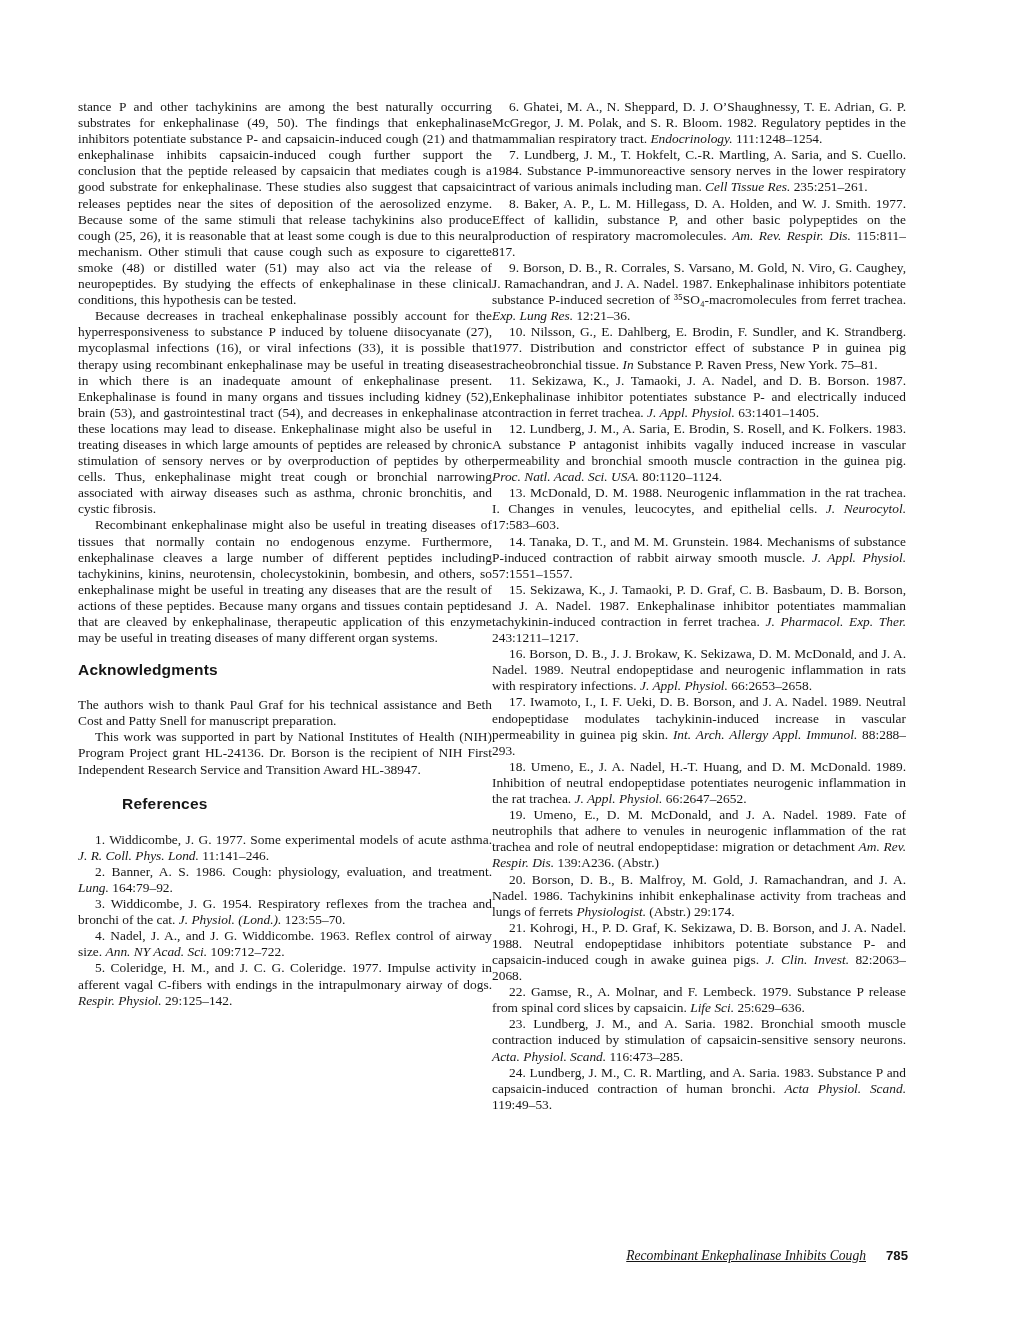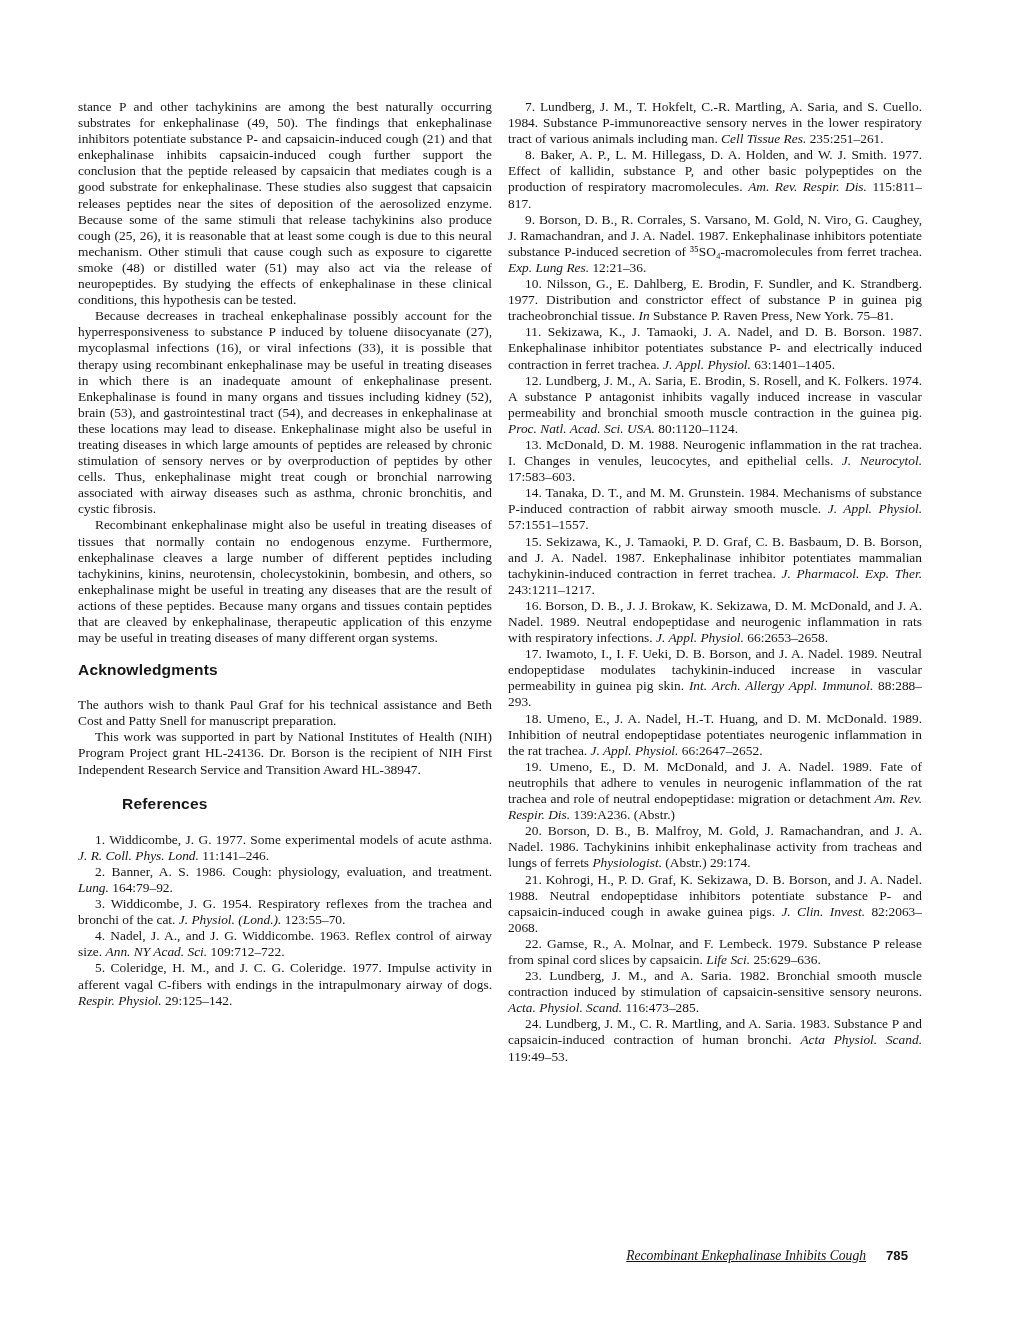--- a/index.html
+++ b/index.html
@@ -6,21 +6,21 @@
   body {
     width:1020px; height:1320px;
     background:#ffffff;
     color:#161616;
     font-family:"Liberation Serif", serif;
     position:relative;
     overflow:hidden;
   }
   .page-body {
     position:absolute; left:78px; top:99px; width:844px;
-    display:flex; gap:16px;
+    display:flex; 
   }
   .col {
     width:414px;
     font-size:13.4px;
     line-height:16.1px;
     text-align:justify;
   }
   p.para { margin:0; }
   p.para.indent { text-indent:17px; }
   p.ref { margin:0; text-indent:17px; }
@@ -77,26 +77,27 @@
         <p class="ref"><span>1. Widdicombe, J. G. 1977. Some experimental models of acute asthma. </span><span class="it">J. R. Coll. Phys. Lond.</span><span> 11:141–246.</span></p>
         <p class="ref"><span>2. Banner, A. S. 1986. Cough: physiology, evaluation, and treatment. </span><span class="it">Lung.</span><span> 164:79–92.</span></p>
         <p class="ref"><span>3. Widdicombe, J. G. 1954. Respiratory reflexes from the trachea and bronchi of the cat. </span><span class="it">J. Physiol. (Lond.).</span><span> 123:55–70.</span></p>
         <p class="ref"><span>4. Nadel, J. A., and J. G. Widdicombe. 1963. Reflex control of airway size. </span><span class="it">Ann. NY Acad. Sci.</span><span> 109:712–722.</span></p>
         <p class="ref"><span>5. Coleridge, H. M., and J. C. G. Coleridge. 1977. Impulse activity in afferent vagal C-fibers with endings in the intrapulmonary airway of dogs. </span><span class="it">Respir. Physiol.</span><span> 29:125–142.</span></p>
       </div>
   </div>
 
   <div class="col">
     <div>
+        <p class="ref"><span>6. Ghatei, M. A., N. Sheppard, D. J. O’Shaughnessy, T. E. Adrian, G. P. McGregor, J. M. Polak, and S. R. Bloom. 1982. Regulatory peptides in the mammalian respiratory tract. </span><span class="it">Endocrinology.</span><span> 111:1248–1254.</span></p>
         <p class="ref"><span>7. Lundberg, J. M., T. Hokfelt, C.-R. Martling, A. Saria, and S. Cuello. 1984. Substance P-immunoreactive sensory nerves in the lower respiratory tract of various animals including man. </span><span class="it">Cell Tissue Res.</span><span> 235:251–261.</span></p>
         <p class="ref"><span>8. Baker, A. P., L. M. Hillegass, D. A. Holden, and W. J. Smith. 1977. Effect of kallidin, substance P, and other basic polypeptides on the production of respiratory macromolecules. </span><span class="it">Am. Rev. Respir. Dis.</span><span> 115:811–817.</span></p>
         <p class="ref"><span>9. Borson, D. B., R. Corrales, S. Varsano, M. Gold, N. Viro, G. Caughey, J. Ramachandran, and J. A. Nadel. 1987. Enkephalinase inhibitors potentiate substance P-induced secretion of ³⁵SO₄-macromolecules from ferret trachea. </span><span class="it">Exp. Lung Res.</span><span> 12:21–36.</span></p>
         <p class="ref"><span>10. Nilsson, G., E. Dahlberg, E. Brodin, F. Sundler, and K. Strandberg. 1977. Distribution and constrictor effect of substance P in guinea pig tracheobronchial tissue. </span><span class="it">In</span><span> Substance P. Raven Press, New York. 75–81.</span></p>
         <p class="ref"><span>11. Sekizawa, K., J. Tamaoki, J. A. Nadel, and D. B. Borson. 1987. Enkephalinase inhibitor potentiates substance P- and electrically induced contraction in ferret trachea. </span><span class="it">J. Appl. Physiol.</span><span> 63:1401–1405.</span></p>
-        <p class="ref"><span>12. Lundberg, J. M., A. Saria, E. Brodin, S. Rosell, and K. Folkers. 1974. A substance P antagonist inhibits vagally induced increase in vascular permeability and bronchial smooth muscle contraction in the guinea pig. </span><span class="it">Proc. Natl. Acad. Sci. USA.</span><span> 80:1120–1124.</span></p>
+        <p class="ref"><span>12. Lundberg, J. M., A. Saria, E. Brodin, S. Rosell, and K. Folkers. 1983. A substance P antagonist inhibits vagally induced increase in vascular permeability and bronchial smooth muscle contraction in the guinea pig. </span><span class="it">Proc. Natl. Acad. Sci. USA.</span><span> 80:1120–1124.</span></p>
         <p class="ref"><span>13. McDonald, D. M. 1988. Neurogenic inflammation in the rat trachea. I. Changes in venules, leucocytes, and epithelial cells. </span><span class="it">J. Neurocytol.</span><span> 17:583–603.</span></p>
         <p class="ref"><span>14. Tanaka, D. T., and M. M. Grunstein. 1984. Mechanisms of substance P-induced contraction of rabbit airway smooth muscle. </span><span class="it">J. Appl. Physiol.</span><span> 57:1551–1557.</span></p>
         <p class="ref"><span>15. Sekizawa, K., J. Tamaoki, P. D. Graf, C. B. Basbaum, D. B. Borson, and J. A. Nadel. 1987. Enkephalinase inhibitor potentiates mammalian tachykinin-induced contraction in ferret trachea. </span><span class="it">J. Pharmacol. Exp. Ther.</span><span> 243:1211–1217.</span></p>
         <p class="ref"><span>16. Borson, D. B., J. J. Brokaw, K. Sekizawa, D. M. McDonald, and J. A. Nadel. 1989. Neutral endopeptidase and neurogenic inflammation in rats with respiratory infections. </span><span class="it">J. Appl. Physiol.</span><span> 66:2653–2658.</span></p>
         <p class="ref"><span>17. Iwamoto, I., I. F. Ueki, D. B. Borson, and J. A. Nadel. 1989. Neutral endopeptidase modulates tachykinin-induced increase in vascular permeability in guinea pig skin. </span><span class="it">Int. Arch. Allergy Appl. Immunol.</span><span> 88:288–293.</span></p>
         <p class="ref"><span>18. Umeno, E., J. A. Nadel, H.-T. Huang, and D. M. McDonald. 1989. Inhibition of neutral endopeptidase potentiates neurogenic inflammation in the rat trachea. </span><span class="it">J. Appl. Physiol.</span><span> 66:2647–2652.</span></p>
         <p class="ref"><span>19. Umeno, E., D. M. McDonald, and J. A. Nadel. 1989. Fate of neutrophils that adhere to venules in neurogenic inflammation of the rat trachea and role of neutral endopeptidase: migration or detachment </span><span class="it">Am. Rev. Respir. Dis.</span><span> 139:A236. (Abstr.)</span></p>
         <p class="ref"><span>20. Borson, D. B., B. Malfroy, M. Gold, J. Ramachandran, and J. A. Nadel. 1986. Tachykinins inhibit enkephalinase activity from tracheas and lungs of ferrets </span><span class="it">Physiologist.</span><span> (Abstr.) 29:174.</span></p>
         <p class="ref"><span>21. Kohrogi, H., P. D. Graf, K. Sekizawa, D. B. Borson, and J. A. Nadel. 1988. Neutral endopeptidase inhibitors potentiate substance P- and capsaicin-induced cough in awake guinea pigs. </span><span class="it">J. Clin. Invest.</span><span> 82:2063–2068.</span></p>
         <p class="ref"><span>22. Gamse, R., A. Molnar, and F. Lembeck. 1979. Substance P release from spinal cord slices by capsaicin. </span><span class="it">Life Sci.</span><span> 25:629–636.</span></p>

